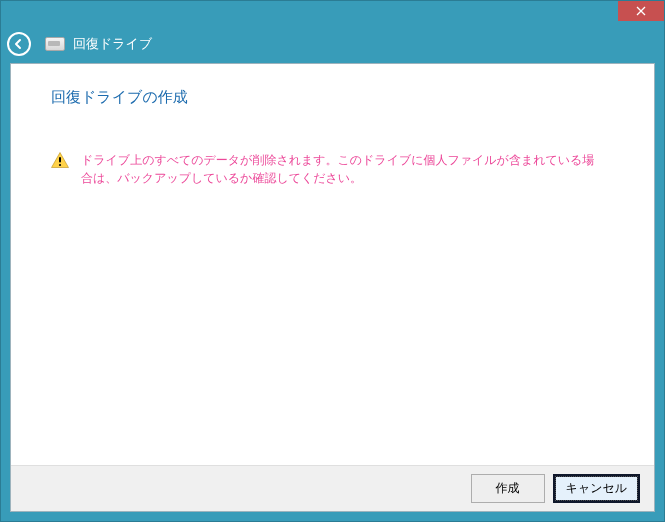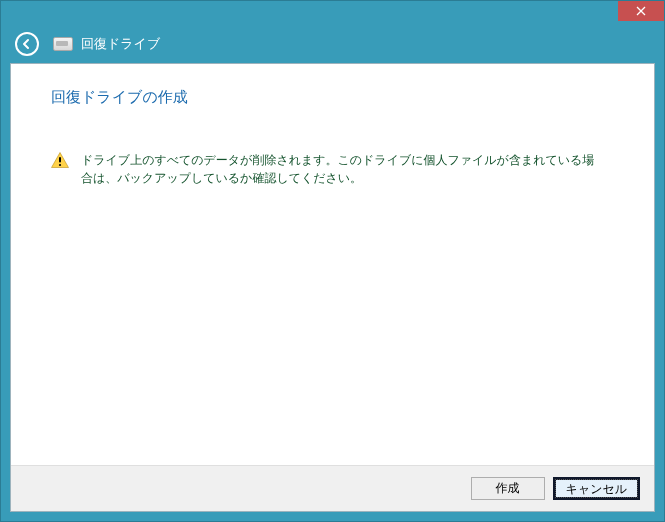--- a/index.html
+++ b/index.html
@@ -32,21 +32,21 @@
     align-items: center;
     justify-content: center;
     cursor: pointer;
     margin-right: 0;
   }
   .close-btn svg { display: block; }
   .header-row {
     height: 39px;
     display: flex;
     align-items: center;
-    padding-left: 14px;
+    padding-left: 6px;
   }
   .back-btn {
     width: 24px;
     height: 24px;
     border-radius: 50%;
     border: 2px solid #ffffff;
     display: flex;
     align-items: center;
     justify-content: center;
     box-sizing: border-box;
@@ -101,38 +101,38 @@
     align-items: flex-start;
   }
   .warn-icon {
     flex: none;
     width: 18px;
     height: 16px;
     margin-top: 1px;
   }
   .warn-text {
     font-size: 12px;
-    color: #14532d;
+    color: #ec4899;
     line-height: 1.5;
     margin-left: 12px;
     max-width: 525px;
   }
   .footer {
     height: 45px;
     border-top: 1px solid #dfdfdf;
     background: #f0f0f0;
     display: flex;
     justify-content: flex-end;
     align-items: center;
     padding-right: 14px;
     gap: 8px;
   }
   .btn {
     min-width: 74px;
-    height: 23px;
+    height: 29px;
     background: #eeeeee;
     border: 1px solid #adadad;
     font-size: 12px;
     font-family: inherit;
     padding: 0 10px;
     cursor: pointer;
     box-sizing: border-box;
     line-height: 19px;
   }
   .btn.focused {

